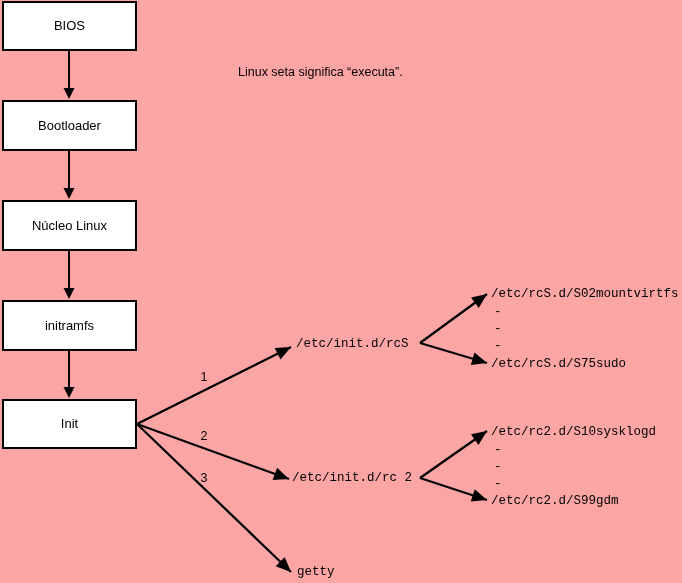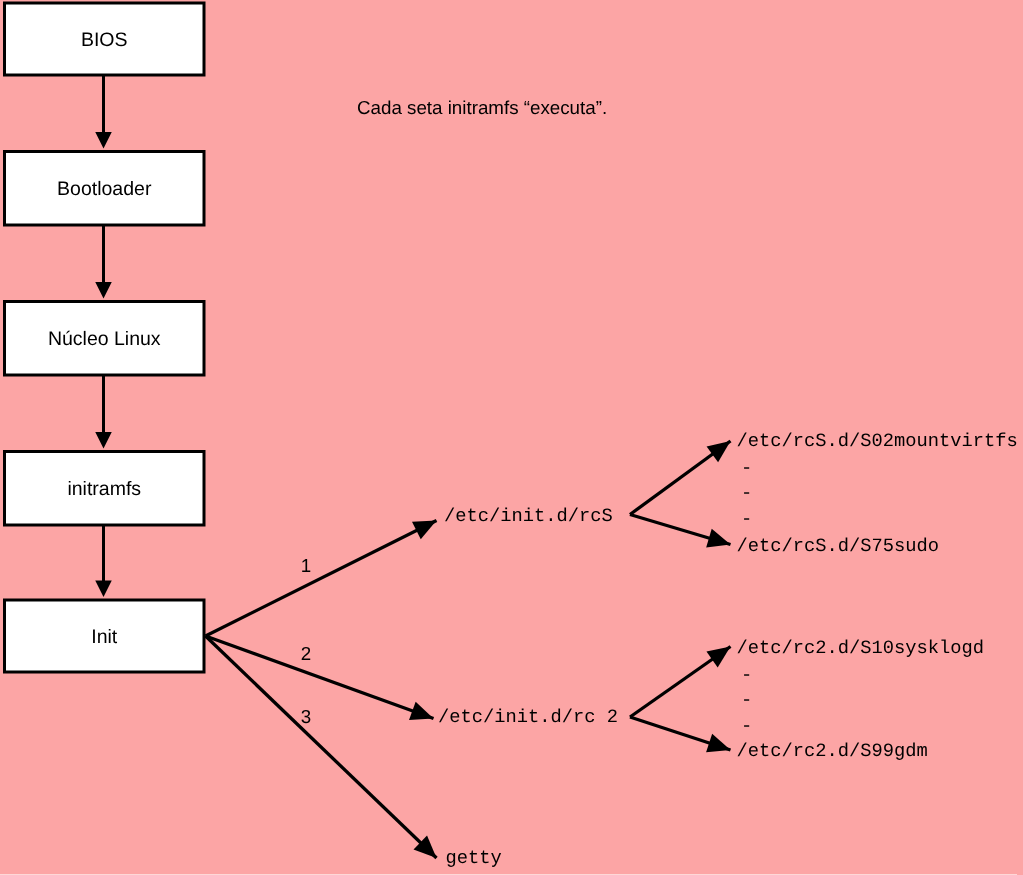--- a/index.html
+++ b/index.html
@@ -153,15 +153,15 @@
           <polygon points="487,500 470.72081500608965,501.4960400843707 474.77643077983385,489.1448465916042" class="arrow-head"></polygon>
           <text x="491" y="432" class="mono-label">/etc/rc2.d/S10sysklogd</text>
           <text x="491" y="501" class="mono-label">/etc/rc2.d/S99gdm</text>
           <text x="494" y="450" class="ellipsis-dash">-</text>
           <text x="494" y="467" class="ellipsis-dash">-</text>
           <text x="494" y="484" class="ellipsis-dash">-</text>
         </g>
       </g>
   </svg>
 
-  <div class="note-text" style="left:238px; top:65px;">Cada seta initramfs “executa”.</div>
+  <div class="note-text" style="left:238px; top:65px;">Linux seta significa “executa”.</div>
 
 </div>
 
 </body></html>

